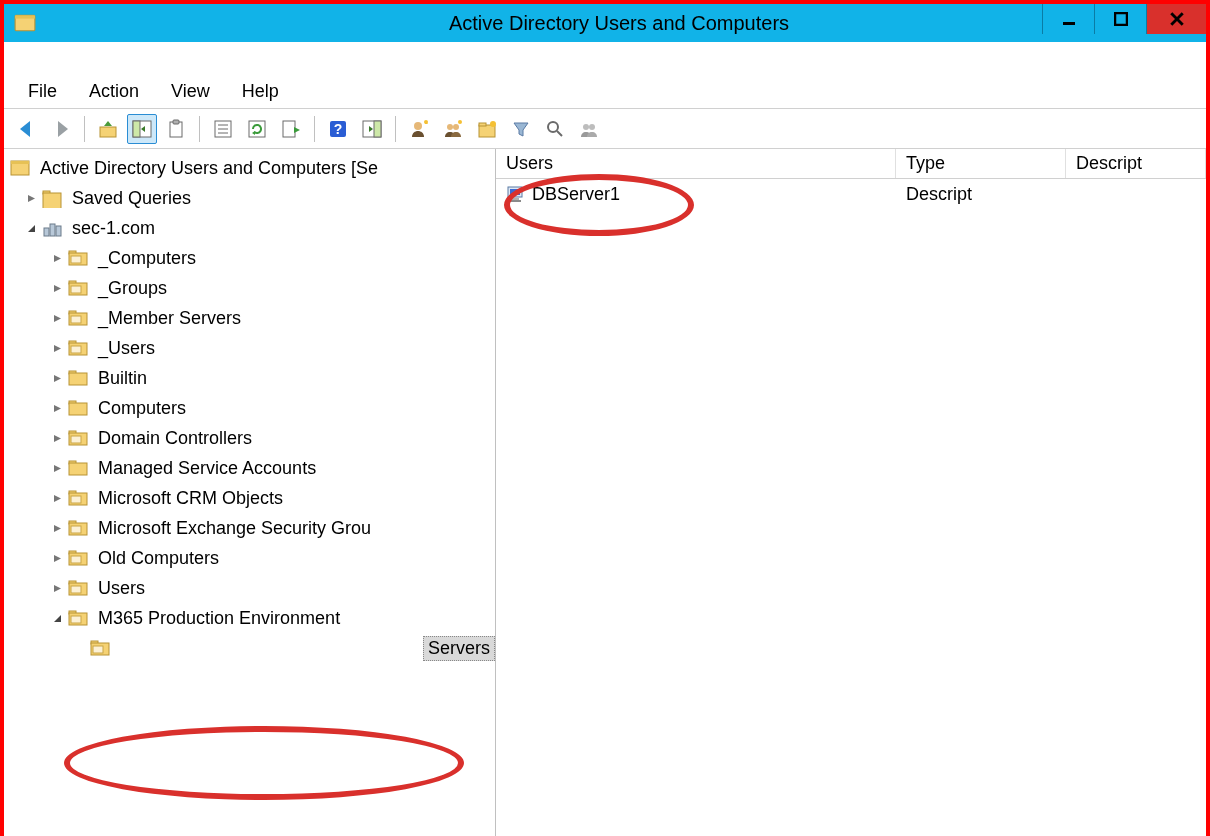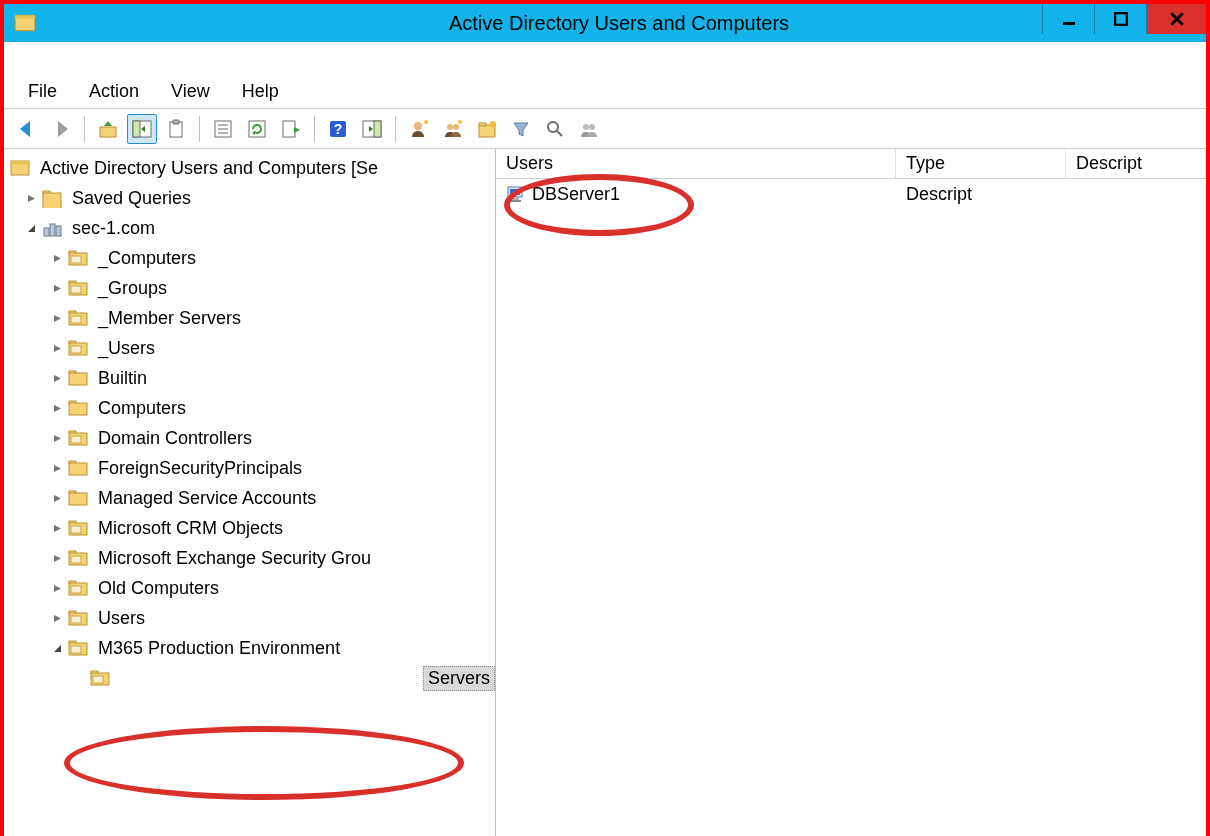--- a/index.html
+++ b/index.html
@@ -359,34 +359,20 @@
                 <svg viewBox="0 0 9 9">
                   <polygon points="1,1 8,4.5 1,8" fill="#777"></polygon>
                 </svg>
               </span>
               <span class="nicon">
                 <svg viewBox="0 0 20 20">
                   <rect x="1" y="3" width="7" height="3" fill="#f5d274" stroke="#b89334"></rect>
                   <rect x="1" y="5" width="18" height="12" fill="#f5d274" stroke="#b89334"></rect>
                 </svg>
               </span>
-              <span class="nlabel">ForeignSecurityPrincipals</span>
-            </div>
-            <div class="row" style="padding-left: 40px;">
-              <span class="expander">
-                <svg viewBox="0 0 9 9">
-                  <polygon points="1,1 8,4.5 1,8" fill="#777"></polygon>
-                </svg>
-              </span>
-              <span class="nicon">
-                <svg viewBox="0 0 20 20">
-                  <rect x="1" y="3" width="7" height="3" fill="#f5d274" stroke="#b89334"></rect>
-                  <rect x="1" y="5" width="18" height="12" fill="#f5d274" stroke="#b89334"></rect>
-                </svg>
-              </span>
               <span class="nlabel">Managed Service Accounts</span>
             </div>
             <div class="row" style="padding-left: 40px;">
               <span class="expander">
                 <svg viewBox="0 0 9 9">
                   <polygon points="1,1 8,4.5 1,8" fill="#777"></polygon>
                 </svg>
               </span>
               <span class="nicon">
                 <svg viewBox="0 0 20 20">

